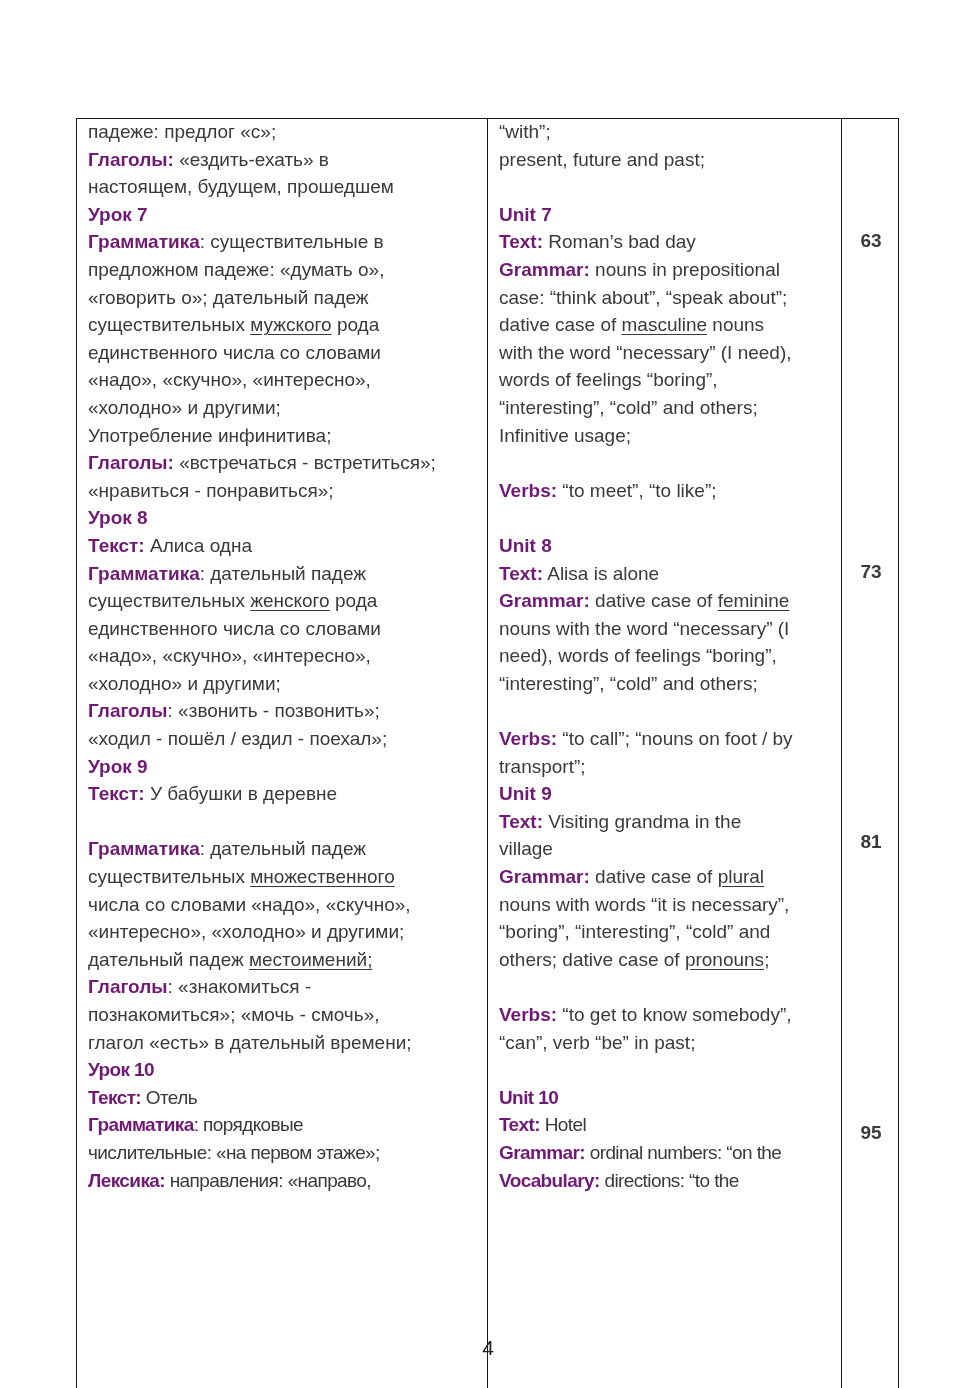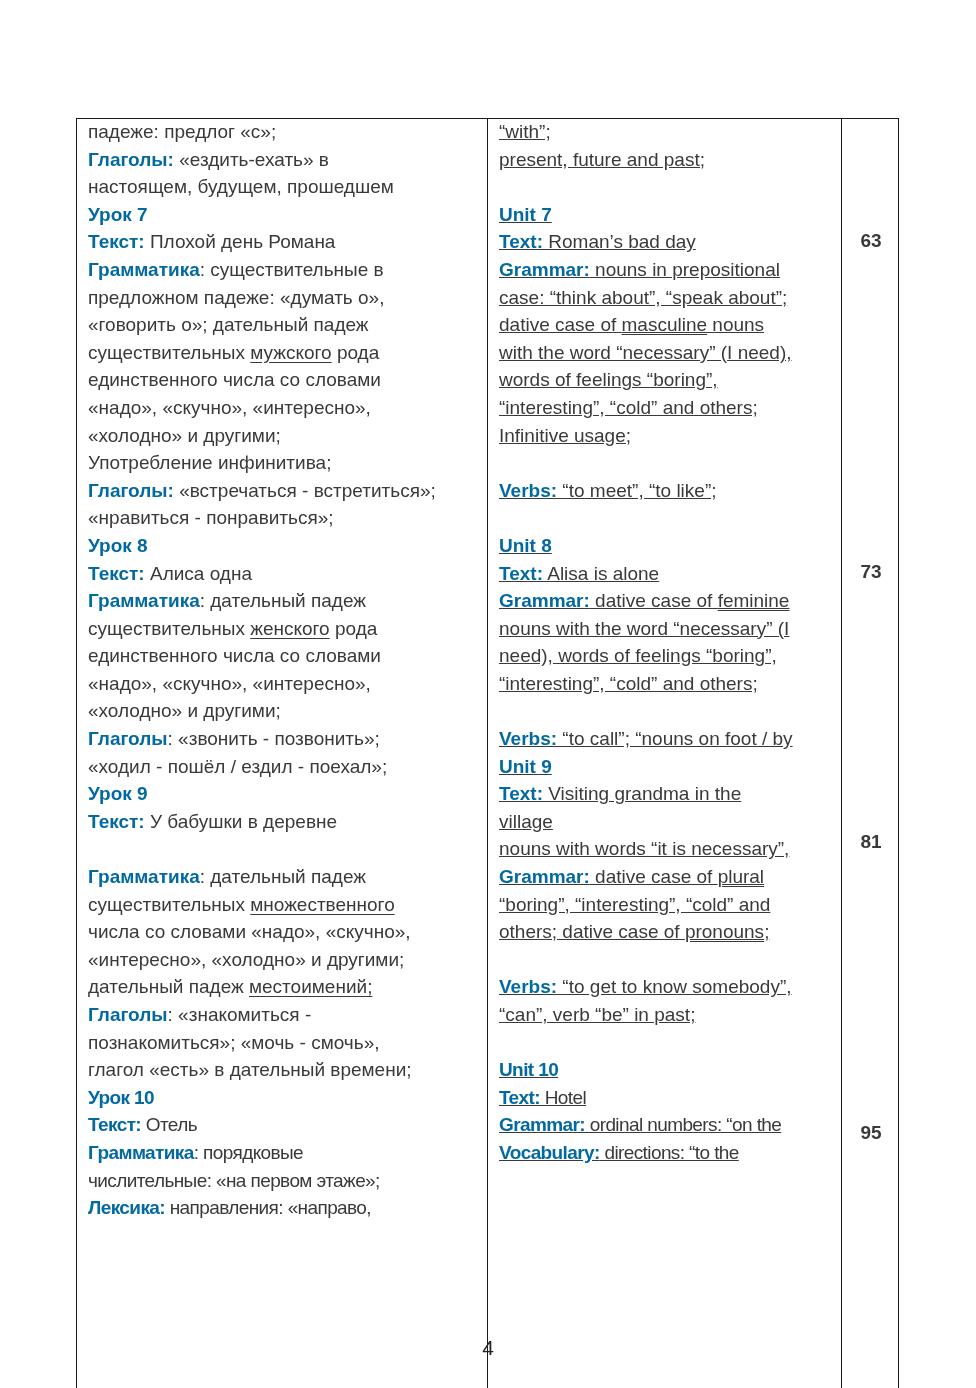--- a/index.html
+++ b/index.html
@@ -3,43 +3,42 @@
 <meta charset="utf-8">
 <style>
   html, body { margin: 0; padding: 0; background: #ffffff; }
   body { width: 976px; height: 1388px; position: relative; overflow: hidden;
          font-family: "Liberation Sans", sans-serif; color: #3a3a3a; }
   .tbl { position: absolute; left: 76px; top: 118px; width: 823px; height: 1369px;
          border: 1.5px solid #1a1a1a; box-sizing: border-box; }
   .vline { position: absolute; top: 0; bottom: 0; width: 0; border-left: 1.5px solid #1a1a1a; }
   .col { position: absolute; top: 0; font-size: 19px; line-height: 27.6px; }
   .col-ru { left: 11px; width: 396px; }
-  .col-en { left: 422px; width: 335px; text-decoration: underline; }
+  .col-en { left: 422px; width: 335px; }
   .col-pg { left: 765px; width: 58px; text-align: center; font-weight: bold; }
   .line { white-space: nowrap; height: 27.6px; }
-  b { color: #0369a1; }
+  b { color: #701a75; }
   u { text-decoration: underline; text-underline-offset: 3px; }
   .pg { position: absolute; left: 0; width: 58px; text-align: center; font-size: 19px; }
   .cond { letter-spacing: -0.6px; transform-origin: left; }
   .page-num { position: absolute; top: 1336px; left: 0; width: 976px; text-align: center;
               font-size: 21px; color: #222; }
 </style>
 </head>
 <body>
 
 <div class="tbl">
   <div class="vline" style="left:410px"></div>
   <div class="vline" style="left:764px"></div>
 
   <div class="col col-ru" id="col-ru" style="top:-1px">
       <div class="line"><span>падеже: предлог «с»;</span></div>
       <div class="line"><b>Глаголы:</b><span> «ездить-ехать» в</span></div>
       <div class="line"><span>настоящем, будущем, прошедшем</span></div>
       <div class="line"><b>Урок 7</b></div>
-      <div class="line"><b>Текст:</b><span> Плохой день Романа</span></div>
       <div class="line"><b>Грамматика</b><span>: существительные в</span></div>
       <div class="line"><span>предложном падеже: «думать о»,</span></div>
       <div class="line"><span>«говорить о»; дательный падеж</span></div>
       <div class="line"><span>существительных </span><u>мужского</u><span> рода</span></div>
       <div class="line"><span>единственного числа со словами</span></div>
       <div class="line"><span>«надо», «скучно», «интересно»,</span></div>
       <div class="line"><span>«холодно» и другими;</span></div>
       <div class="line"><span>Употребление инфинитива;</span></div>
       <div class="line"><b>Глаголы:</b><span> «встречаться - встретиться»;</span></div>
       <div class="line"><span>«нравиться - понравиться»;</span></div>
@@ -86,25 +85,26 @@
       <div class="line"><b>Verbs:</b><span> “to meet”, “to like”;</span></div>
       <div class="line"><span></span></div>
       <div class="line"><b>Unit 8</b></div>
       <div class="line"><b>Text:</b><span> Alisa is alone</span></div>
       <div class="line"><b>Grammar:</b><span> dative case of </span><u>feminine</u></div>
       <div class="line"><span>nouns with the word “necessary” (I</span></div>
       <div class="line"><span>need), words of feelings “boring”,</span></div>
       <div class="line"><span>“interesting”, “cold” and others;</span></div>
       <div class="line"><span></span></div>
       <div class="line"><b>Verbs:</b><span> “to call”; “nouns on foot  / by</span></div>
+      <div class="line"><span>transport”;</span></div>
       <div class="line"><b>Unit 9</b></div>
       <div class="line"><b>Text:</b><span> Visiting grandma in the</span></div>
       <div class="line"><span>village</span></div>
+      <div class="line"><b>Grammar:</b><span> dative case of </span><u>plural</u></div>
       <div class="line"><span>nouns with words “it is necessary”,</span></div>
-      <div class="line"><b>Grammar:</b><span> dative case of </span><u>plural</u></div>
       <div class="line"><span>“boring”, “interesting”, “cold” and</span></div>
       <div class="line"><span>others; dative case of </span><u>pronouns</u><span>;</span></div>
       <div class="line"><span></span></div>
       <div class="line"><b>Verbs:</b><span> “to get to know somebody”,</span></div>
       <div class="line"><span>“can”, verb “be” in past;</span></div>
       <div class="line"><span></span></div>
       <div class="line cond"><b>Unit 10</b></div>
       <div class="line cond"><b>Text:</b><span> Hotel</span></div>
       <div class="line cond"><b>Grammar:</b><span> ordinal numbers: “on the</span></div>
       <div class="line cond"><b>Vocabulary:</b><span> directions: “to the</span></div>

